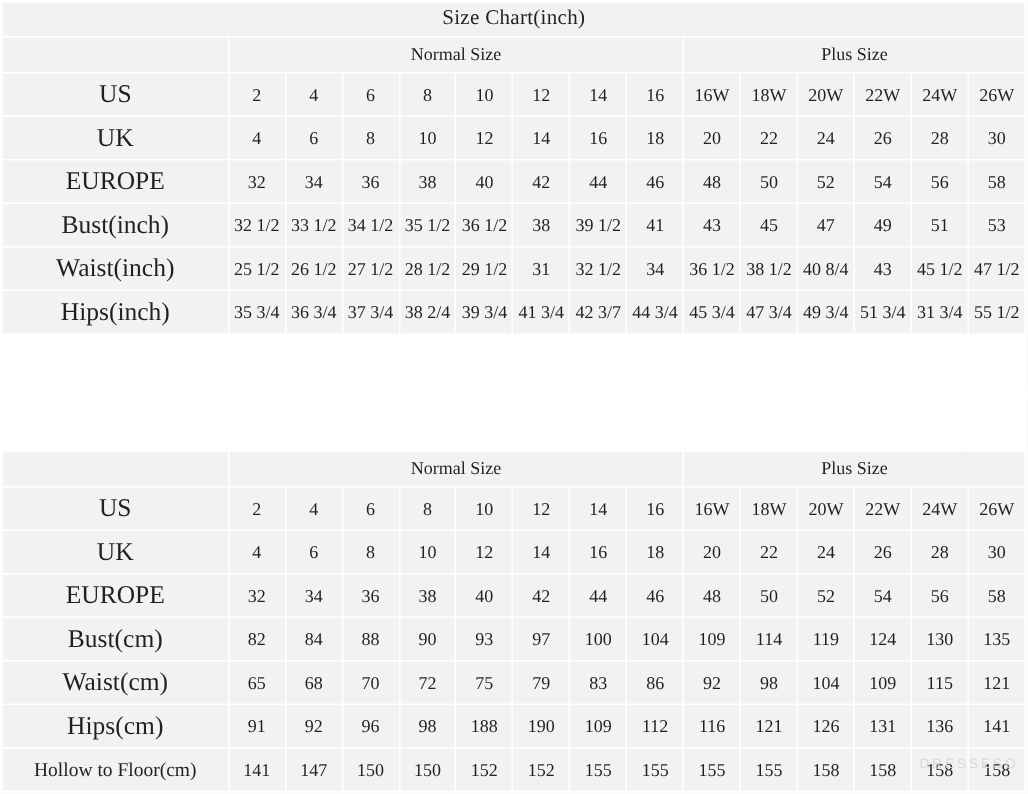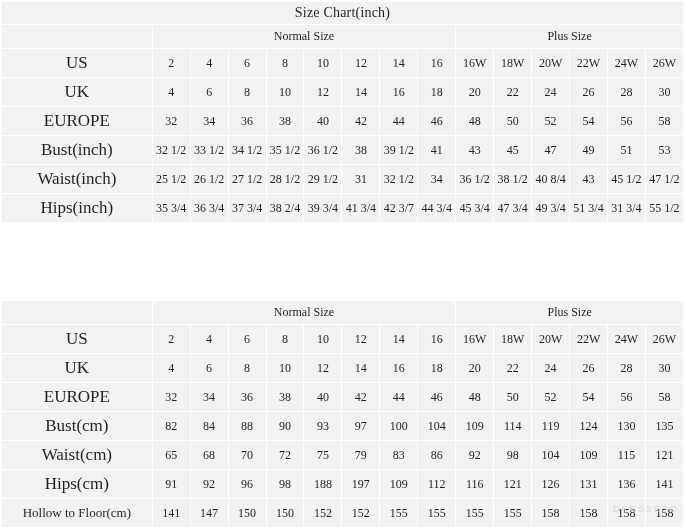--- a/index.html
+++ b/index.html
@@ -348,21 +348,21 @@
           <td class="datacell">121</td>
         </tr>
 
         <tr>
           <td class="rowlabel">Hips(cm)</td>
           <td class="datacell">91</td>
           <td class="datacell">92</td>
           <td class="datacell">96</td>
           <td class="datacell">98</td>
           <td class="datacell">188</td>
-          <td class="datacell">197</td>
+          <td class="datacell">190</td>
           <td class="datacell">109</td>
           <td class="datacell">112</td>
           <td class="datacell">116</td>
           <td class="datacell">121</td>
           <td class="datacell">126</td>
           <td class="datacell">131</td>
           <td class="datacell">136</td>
           <td class="datacell">141</td>
         </tr>
 

